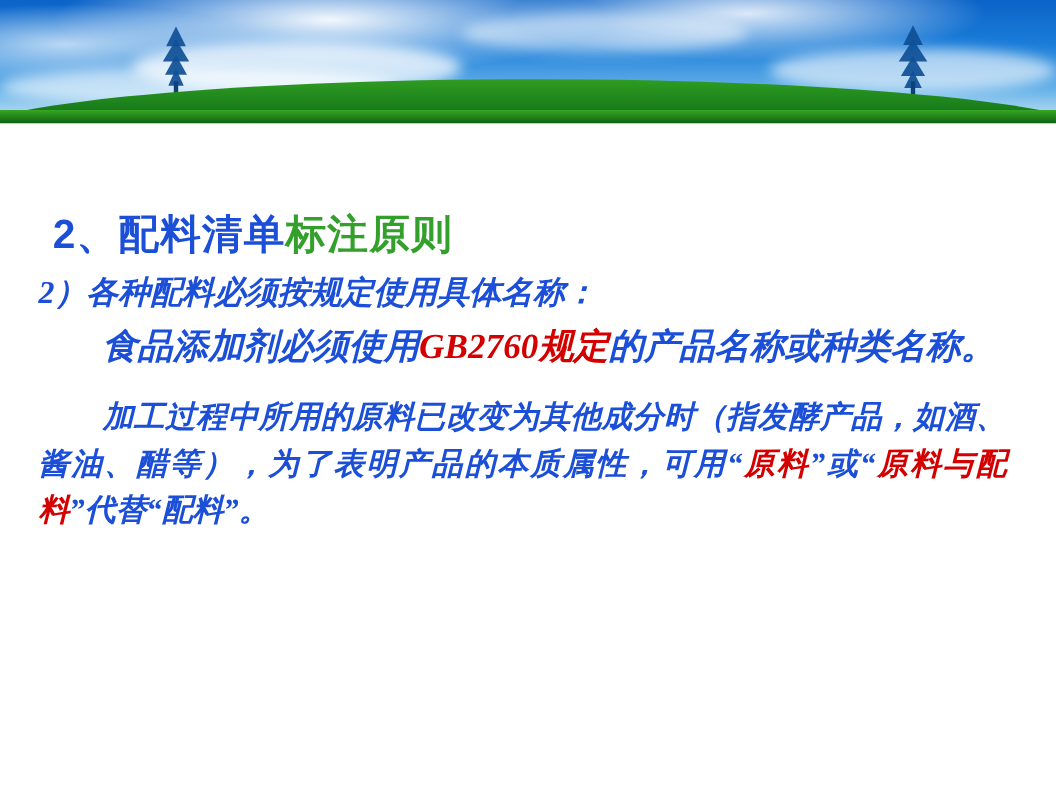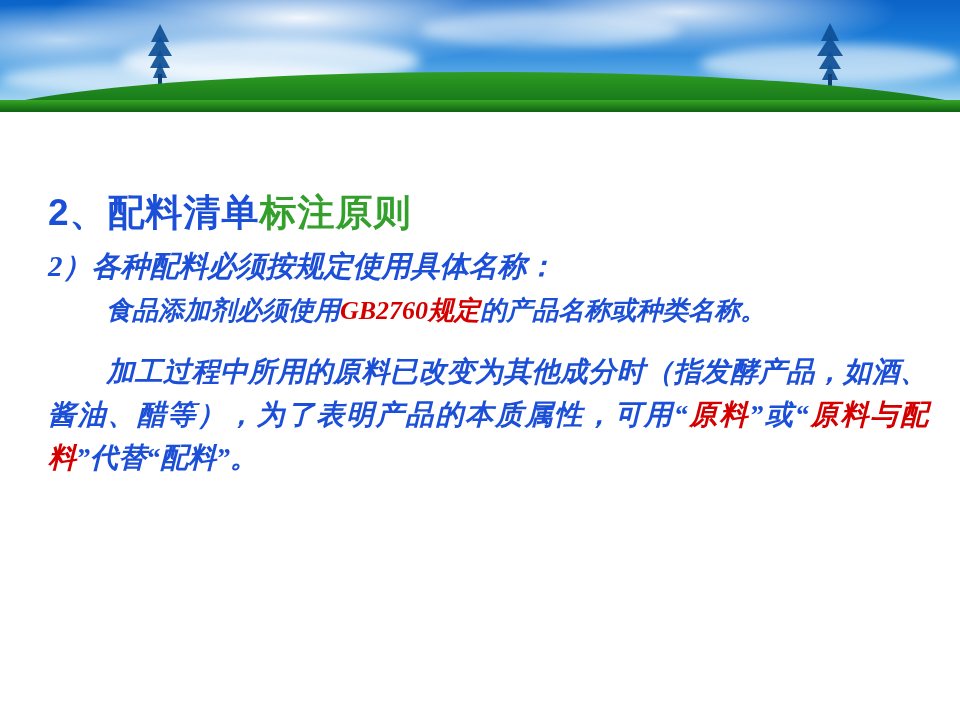--- a/index.html
+++ b/index.html
@@ -113,36 +113,36 @@
     font-size: 37px;
     font-weight: bold;
     letter-spacing: 1px;
     white-space: nowrap;
   }
   .title .t-blue { color: #1c4fd8; }
   .title .t-green { color: #33a02c; }
 
   .body-text {
     position: absolute;
-    left: 48px;
+    left: 35px;
     top: 96px;
     width: 880px;
     color: #1c4fd8;
     font-family: "Liberation Serif", serif;
     font-style: italic;
     font-weight: bold;
   }
   p.para {
     margin: 0;
     font-size: 30px;
     line-height: 1.28;
     text-align: justify;
   }
   p.p1 { font-size: 29px; line-height: 1.3; }
-  p.p2 { margin-top: 8px; font-size: 26px; line-height: 1.3; text-indent: 0; }
+  p.p2 { margin-top: 8px; font-size: 32px; line-height: 1.3; text-indent: 0; }
   p.p3 { margin-top: 24px; font-size: 28px; line-height: 1.52; }
   .indent { display: inline-block; width: 58px; }
   .red { color: #d40000; }
 
   .footer-rule {
     position: absolute;
     left: 48px;
     bottom: 35px;
     width: 864px;
     height: 2px;

